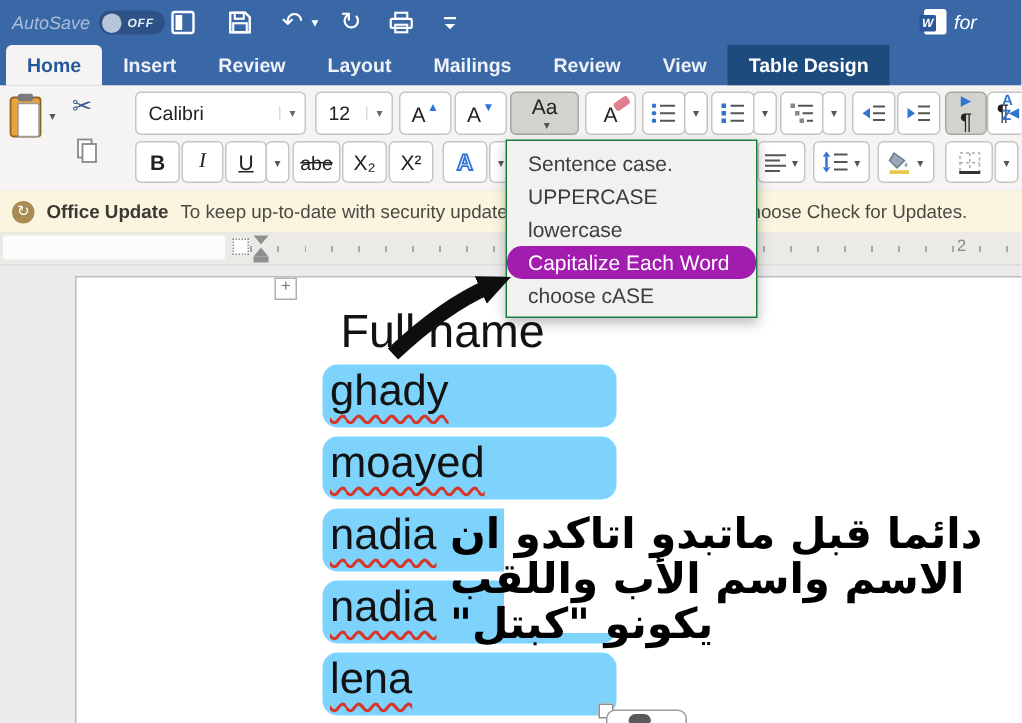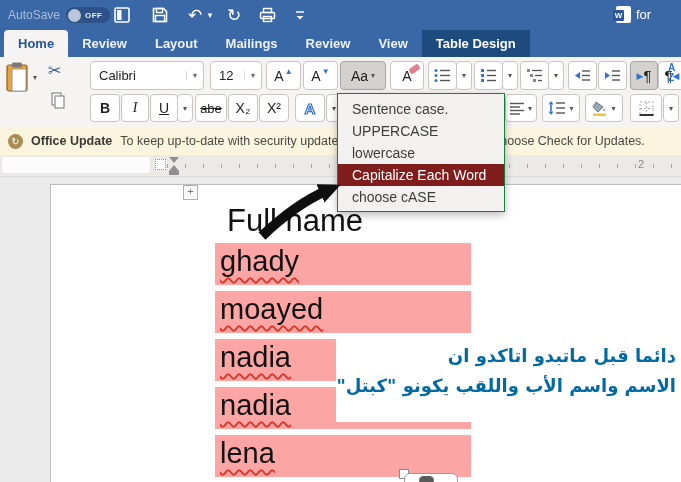--- a/index.html
+++ b/index.html
@@ -1,21 +1,21 @@
 <!DOCTYPE html>
 <html><head>
 <meta charset="utf-8">
 <style>
   html,body{margin:0;padding:0;}
   .stage{position:relative;width:681px;height:482px;overflow:hidden;
     font-family:"Liberation Sans","DejaVu Sans",sans-serif;background:#ebebeb;}
   .abs{position:absolute;}
 
   
-  .titlebar{left:0;top:0;width:681px;height:30px;background:#3a68a6;}
+  .titlebar{left:0;top:0;width:681px;height:30px;background:#3a68a6;font-style:italic;}
   .autosave-label{left:8px;top:8px;font-size:12px;color:#aabcd8;}
   .toggle{left:66px;top:7px;width:44px;height:16px;border-radius:8px;background:#2e5287;
     display:flex;align-items:center;cursor:pointer;}
   .toggle-knob{width:13px;height:13px;border-radius:50%;background:#b9c6da;margin-left:2px;}
   .toggle-label{color:#e8eef7;font-size:8px;font-weight:bold;margin-left:4px;letter-spacing:.5px;}
   .tb-icon{top:3px;width:24px;height:24px;display:flex;align-items:center;justify-content:center;
     color:#fff;font-size:17px;cursor:pointer;}
   .tb-caret{color:#fff;font-size:9px;}
   .doc-title{left:616px;top:6px;display:flex;align-items:center;gap:5px;color:#fff;font-size:13px;}
   .word-badge{width:15px;height:17px;background:#fff;border-radius:2px;position:relative;}
@@ -26,21 +26,21 @@
   .tabrow{left:0;top:30px;width:681px;height:27px;background:#3a68a6;display:flex;align-items:stretch;}
   .tab{display:flex;align-items:center;padding:0 14px;font-size:13px;font-weight:600;
     color:#eef2f8;cursor:pointer;white-space:nowrap;}
   .tab.active{background:#f5f4f2;color:#25579b;border-radius:4px 4px 0 0;}
   .tab.contextual{background:#1d4b7d;color:#fff;}
 
   
   .ribbon{left:0;top:57px;width:681px;height:70px;background:#f5f4f2;border-bottom:1px solid #d6d3d0;}
   .btn{position:absolute;background:#fff;border:1px solid #c8c5c2;border-radius:4px;
     display:flex;align-items:center;justify-content:center;color:#222;cursor:pointer;font-size:14px;}
-  .btn.pressed{background:#d4d2cf;border-color:#a8a5a2;}
+  .btn.pressed{background:#d4d2cf;border-color:#a8a5a2;flex-direction:column;}
   .btn .mini{font-size:8px;color:#555;margin-left:3px;}
   .combo{position:absolute;background:#fff;border:1px solid #c8c5c2;border-radius:4px;
     display:flex;align-items:center;font-size:13px;color:#222;cursor:pointer;}
   .combo .val{flex:1;padding-left:8px;text-align:left;}
   .combo .car{width:16px;border-left:1px solid #dcdad7;color:#666;font-size:8px;text-align:center;}
   .blue{color:#2f74d0;}
   .pink-eraser{position:absolute;right:3px;top:4px;width:11px;height:6px;background:#e0808f;
     border-radius:2px;transform:rotate(-35deg);}
   .fx-a{font-weight:bold;color:#fff;-webkit-text-stroke:1.2px #2f74d0;font-size:15px;}
 
@@ -61,37 +61,37 @@
   .ind-square{left:155px;top:4px;width:9px;height:9px;background:#fdfdfd;border:1px dotted #8f8f8f;}
   .tri-down{width:0;height:0;border-left:5px solid transparent;border-right:5px solid transparent;border-top:6px solid #8f8f8f;}
   .tri-up{width:0;height:0;border-left:5px solid transparent;border-right:5px solid transparent;border-bottom:6px solid #8f8f8f;}
 
   
   .page{left:50px;top:184px;width:631px;height:298px;background:#fff;
     border-left:1px solid #bcbcbc;border-top:1px solid #bcbcbc;}
   .tbl-handle{left:183px;top:185px;width:13px;height:13px;background:#fdfdfd;border:1px solid #b0b0b0;
     color:#777;font-size:11px;line-height:11px;text-align:center;cursor:move;}
   .doc-heading{left:227px;top:203px;font-size:31px;color:#121212;cursor:text;}
-  .sel-row{left:215px;width:256px;height:42px;background:#fca5a5;cursor:text;}
+  .sel-row{left:215px;width:196px;height:42px;background:#7dd3fc;cursor:text;border-radius:10px;}
   .name{position:absolute;left:5px;top:2px;font-size:29px;color:#121212;
     text-decoration:underline;text-decoration-style:wavy;text-decoration-color:#d6372a;
     text-decoration-thickness:1.5px;text-underline-offset:6px;}
   .ann-mask{left:336px;top:336px;width:345px;height:86px;background:#fff;}
-  .annotation{left:300px;top:341px;width:376px;text-align:right;direction:rtl;
-    font-family:"DejaVu Sans",sans-serif;font-weight:bold;font-size:18px;line-height:30px;color:#0369a1;}
+  .annotation{left:300px;top:341px;width:376px;text-align:left;direction:rtl;
+    font-family:"DejaVu Sans",sans-serif;font-weight:bold;font-size:28px;line-height:30px;color:#000000;}
   .resize-sq{left:399px;top:469px;width:8px;height:8px;background:#fff;border:1px solid #8f8f8f;}
   .blob-pill{left:404px;top:473px;width:52px;height:12px;background:#fff;border:1px solid #9a9a9a;border-radius:6px;}
   .blob-dome{left:419px;top:476px;width:15px;height:6px;background:#5a5a5a;border-radius:7px 7px 2px 2px;}
 
   
   .case-menu{left:337px;top:93px;width:168px;height:119px;background:#f2f1ef;z-index:50;
     border:1px solid #15803d;box-shadow:0 3px 8px rgba(0,0,0,.28);padding-top:4px;box-sizing:border-box;}
   .case-item{height:22px;display:flex;align-items:center;padding-left:14px;
     font-size:14px;color:#3d3d3d;cursor:pointer;}
-  .case-item.selected{background:#7f1d1d;color:#fff;}
+  .case-item.selected{background:#a21caf;color:#fff;border-radius:10px;}
 
   .arrow-svg{left:0;top:0;z-index:60;pointer-events:none;}
   svg.ic{display:block;}
 </style>
 </head>
 <body>
 
 <div class="stage">
 
   <div class="abs titlebar">
@@ -141,20 +141,21 @@
       <span class="word-badge">
           <span>W</span>
         </span>
       <span>for</span>
     </div>
   </div>
 
   <div class="abs tabrow">
     <div style="width:4px"></div>
     <div class="tab active">Home</div>
+    <div class="tab">Insert</div>
     <div class="tab">Review</div>
     <div class="tab">Layout</div>
     <div class="tab">Mailings</div>
     <div class="tab">Review</div>
     <div class="tab">View</div>
     <div class="tab contextual">Table Design</div>
   </div>
 
   <div class="abs ribbon">
 

